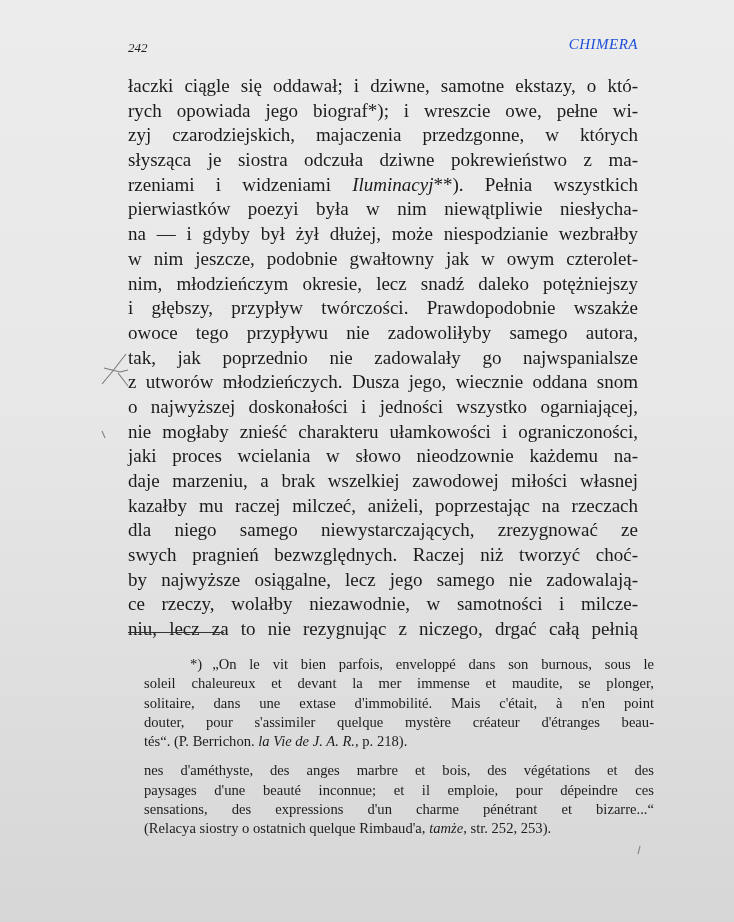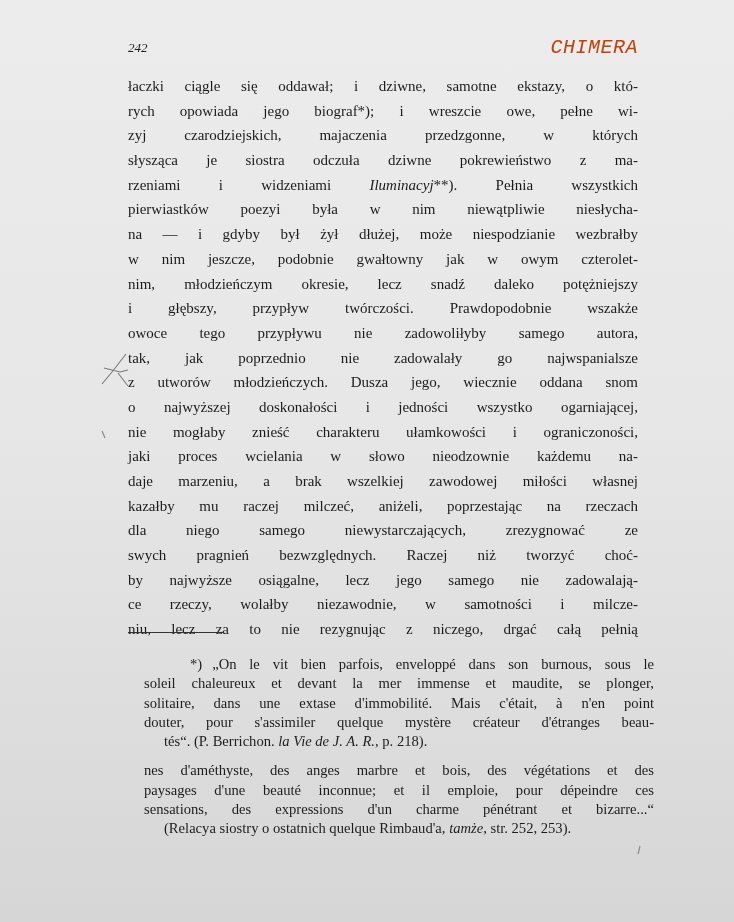--- a/index.html
+++ b/index.html
@@ -34,38 +34,38 @@
       top: 4px;
       font-family: "Liberation Serif", serif;
       font-style: italic;
       font-size: 13px;
       color: #222;
     }
     .running-title {
       position: absolute;
       right: 0;
       top: 0;
-      font-family: Liberation Mono, monospace;
+      font-family: Liberation Serif, serif;
       font-style: italic;
-      font-size: 20px;
+      font-size: 15px;
       letter-spacing: 0.5px;
-      color: #c2410c;
+      color: #1d4ed8;
     }
     .body-text {
       position: absolute;
       top: 74px;
       left: 0;
       width: 510px;
     }
     .line {
       display: block;
       height: 24.7px;
       line-height: 24.7px;
       font-family: "Liberation Serif", serif;
-      font-size: 15px;
+      font-size: 19px;
       text-align: justify;
       text-align-last: justify;
       white-space: nowrap;
       color: #1b1b1b;
     }
     .line .it { font-style: italic; }
     .footnote-rule {
       position: absolute;
       top: 632px;
       left: 0;
@@ -84,21 +84,21 @@
       height: 19.3px;
       line-height: 19.3px;
       font-family: "Liberation Serif", serif;
       font-size: 14.6px;
       text-align: justify;
       text-align-last: justify;
       white-space: nowrap;
       color: #1d1d1d;
     }
     .fn-line.first { padding-left: 46px; }
-    .fn-line.left-last { text-align-last: left; margin-left: 20px; }
+    .fn-line.left-last { text-align-last: left; }
     .fn-gap { height: 10px; }
     .fn-line .it { font-style: italic; }
     .margin-mark {
       position: absolute;
       left: 98px;
       top: 350px;
       width: 40px;
       height: 50px;
     }
     .margin-tick {

